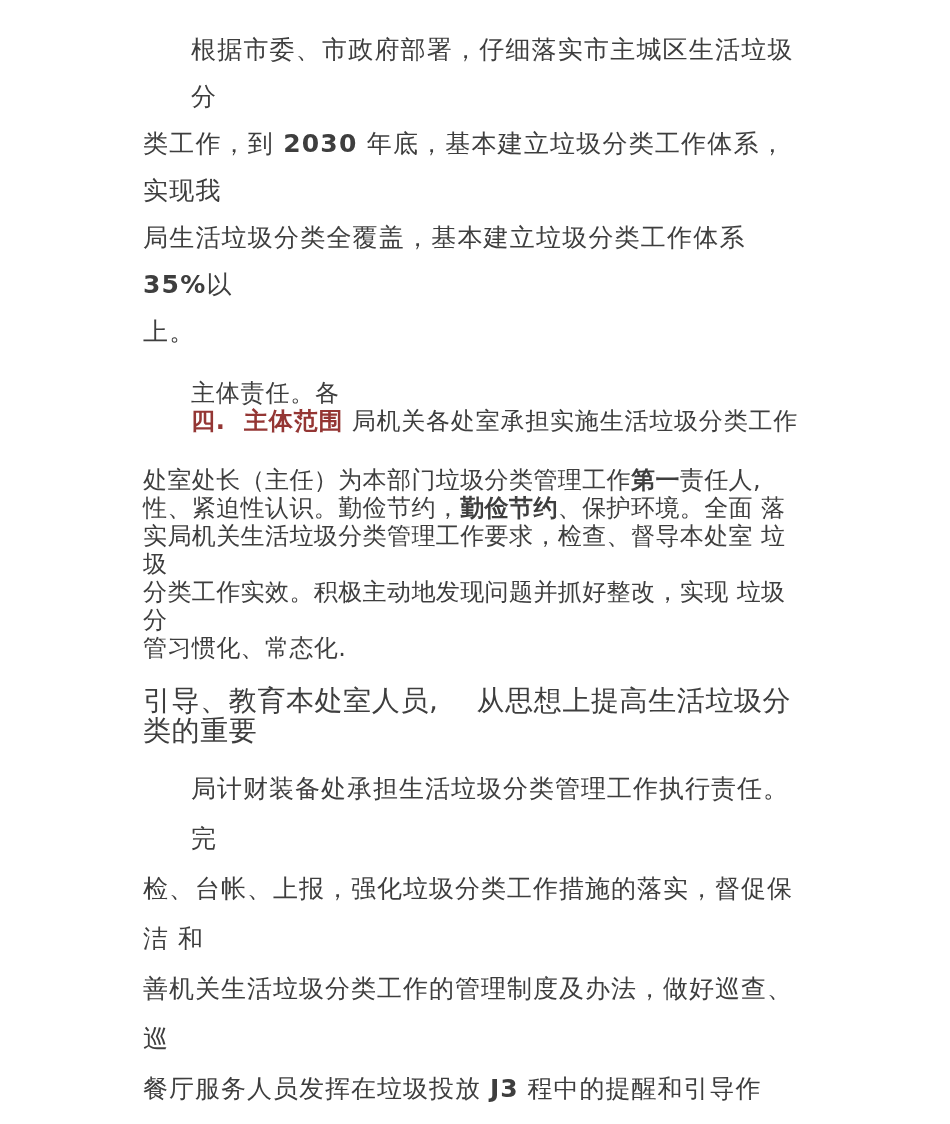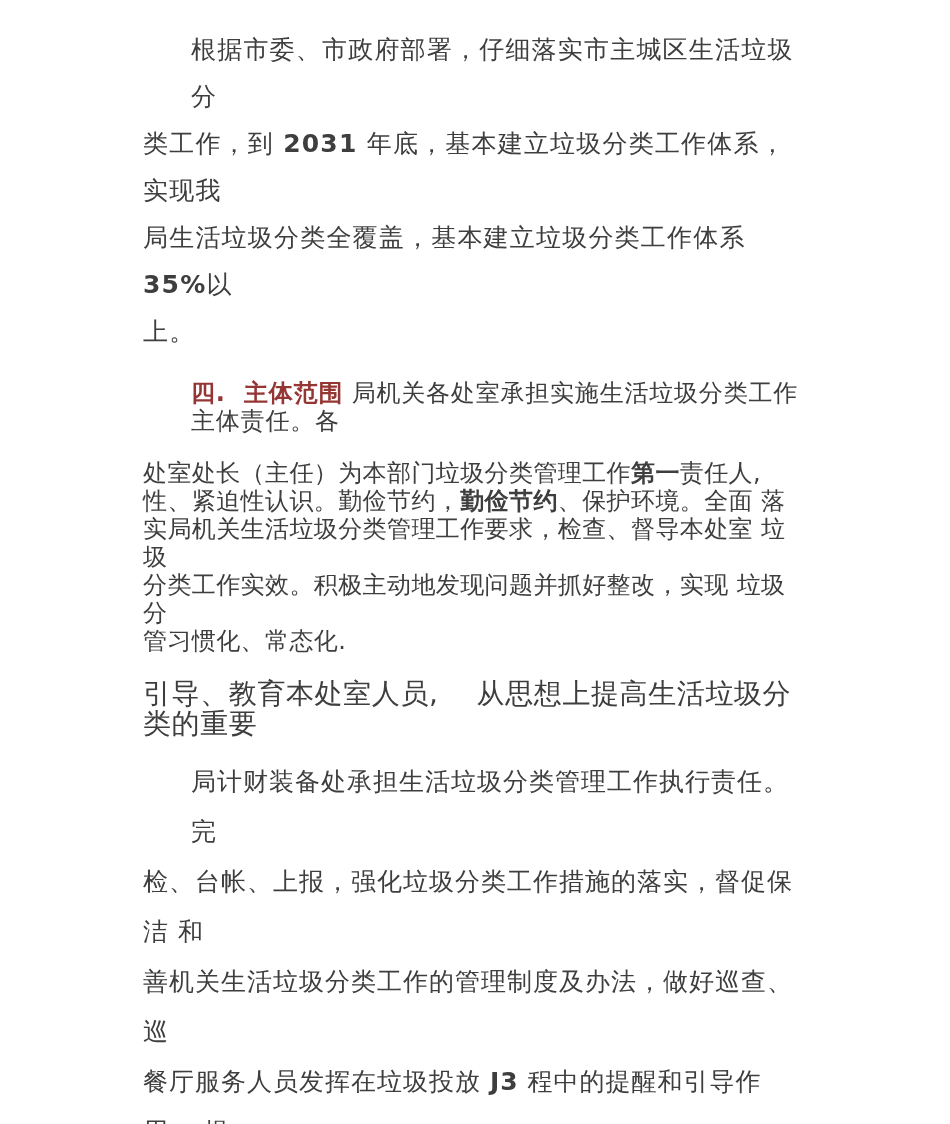--- a/index.html
+++ b/index.html
@@ -27,43 +27,43 @@
   .line { white-space: pre-wrap; }
   .b { font-weight: 700; }
   .red { color: #943634; font-weight: 700; }
 
   .p1 { font-size: 25px; line-height: 47px; letter-spacing: 1.2px; }
   .p1 .l-first { padding-left: 48px; }
 
   .p2 { margin-top: 24px; font-size: 24px; line-height: 28px; letter-spacing: 0.8px; }
   .p2 .line { padding-left: 48px; }
 
-  .p3 { margin-top: 24px; font-size: 24px; line-height: 28px; letter-spacing: 0.4px; }
+  .p3 { margin-top: 31px; font-size: 24px; line-height: 28px; letter-spacing: 0.4px; }
 
   .p4 { margin-top: 24px; font-size: 28px; line-height: 30px; letter-spacing: 0.6px; }
 
   .p5 { margin-top: 18px; font-size: 25px; line-height: 50px; letter-spacing: 1.0px; }
   .p5 .l-first { padding-left: 48px; }
 </style>
 </head>
 <body>
 
 <div class="page">
   <div class="doc">
 
     <div class="p1">
       <div class="line l-first"><span>根据市委、市政府部署，仔细落实市主城区生活垃圾分</span></div>
-      <div class="line"><span>类工作，到 </span><span class="b">2031</span><span> 年底，基本建立垃圾分类工作体系，实现我</span></div>
+      <div class="line"><span>类工作，到 </span><span class="b">2030</span><span> 年底，基本建立垃圾分类工作体系，实现我</span></div>
       <div class="line"><span>局生活垃圾分类全覆盖，基本建立垃圾分类工作体系 </span><span class="b">35%</span><span>以</span></div>
       <div class="line"><span>上。</span></div>
     </div>
 
     <div class="p2">
+      <div class="line"><span>主体责任。各</span></div>
       <div class="line"><span class="red">四.  主体范围</span><span> 局机关各处室承担实施生活垃圾分类工作</span></div>
-      <div class="line"><span>主体责任。各</span></div>
     </div>
 
     <div class="p3">
       <div class="line"><span>处室处长（主任）为本部门垃圾分类管理工作</span><span class="b">第一</span><span>责任人,</span></div>
       <div class="line"><span>性、紧迫性认识。勤俭节约，</span><span class="b">勤俭节约</span><span>、保护环境。全面 落</span></div>
       <div class="line"><span>实局机关生活垃圾分类管理工作要求，检查、督导本处室 垃圾</span></div>
       <div class="line"><span>分类工作实效。积极主动地发现问题并抓好整改，实现 垃圾分</span></div>
       <div class="line"><span>管习惯化、常态化.</span></div>
     </div>
 

